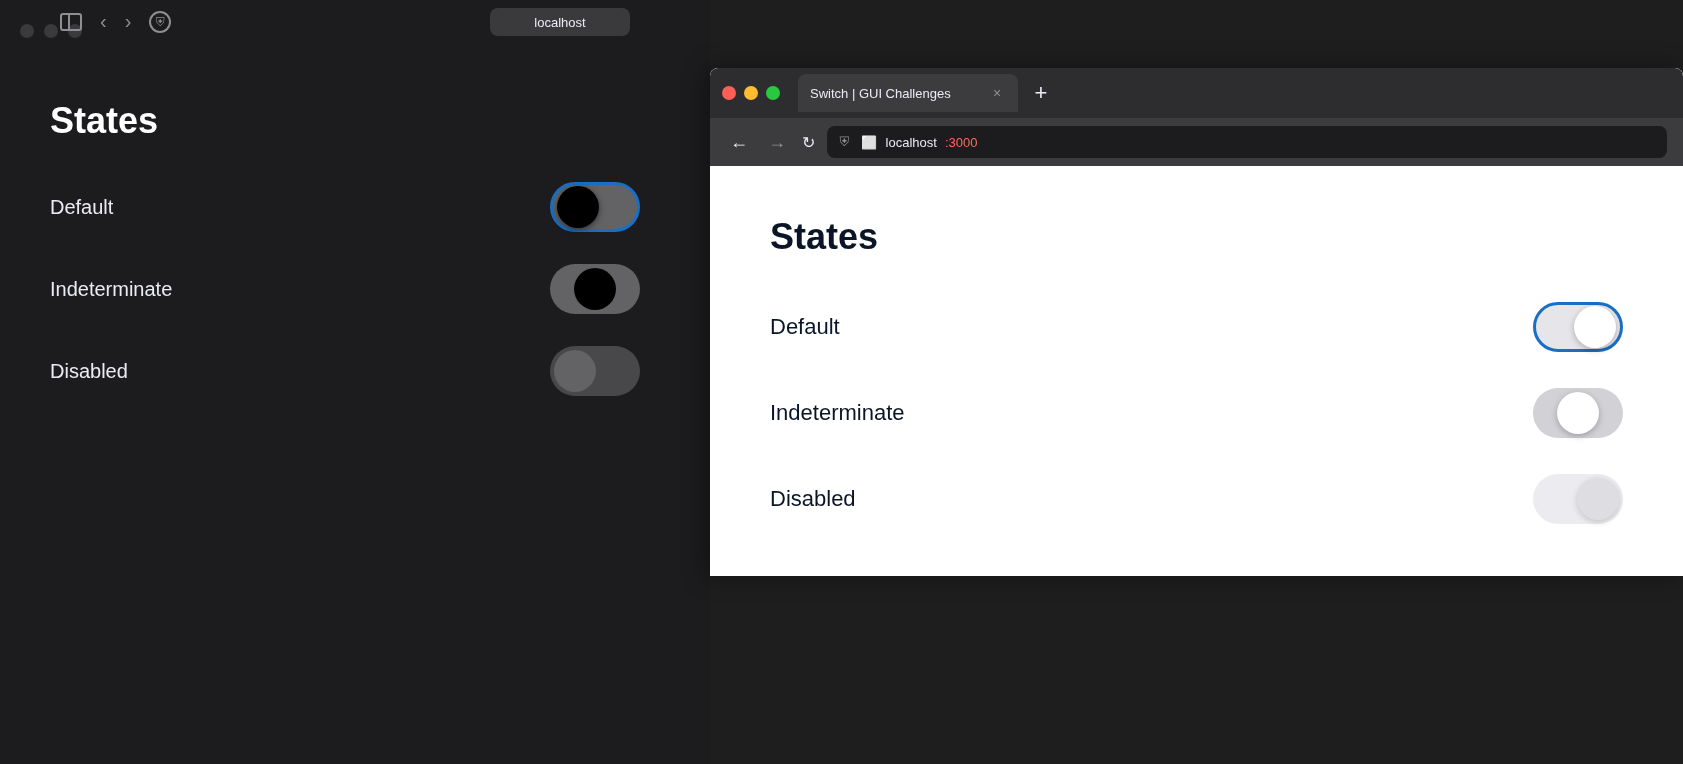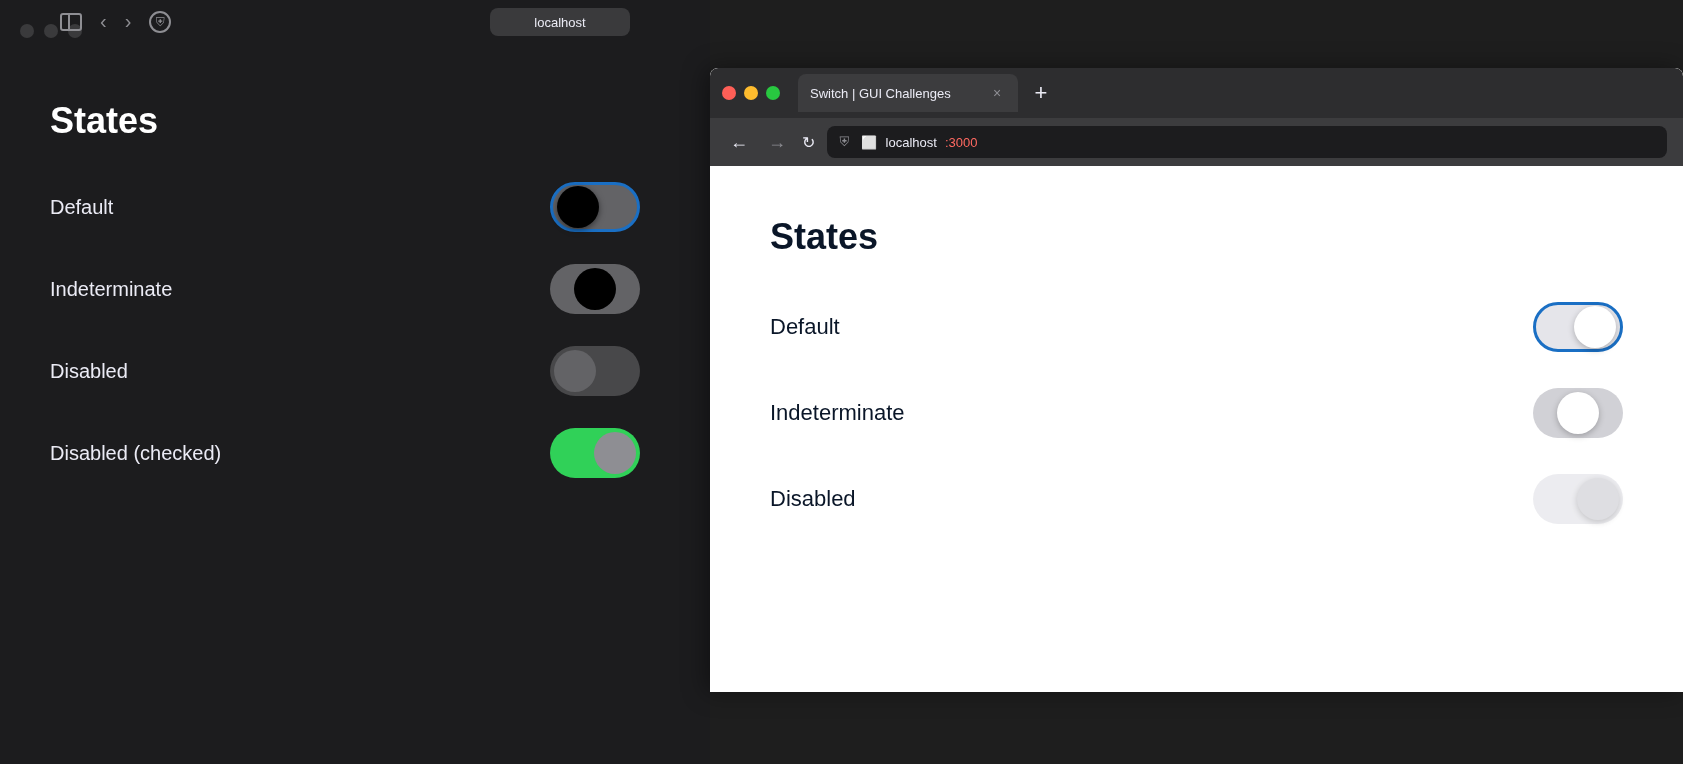--- a/index.html
+++ b/index.html
@@ -159,21 +159,21 @@
     .switch-disabled-checked-dark .knob {
       background: #8e8e93;
       left: 44px;
     }
 
     
     .browser-window {
       position: absolute;
       left: 710px; top: 68px;
       width: 973px;
-      height: 624px;
+      height: 508px;
       background: #ffffff;
       border-radius: 8px 8px 0 0;
       overflow: hidden;
       box-shadow: -4px 0 24px rgba(0,0,0,0.4);
     }
 
     
     .tab-bar {
       background: #2d2d2f;
       height: 50px;
@@ -373,26 +373,20 @@
       </div>
     </div>
 
     <div class="dark-row">
       <span class="dark-label">Disabled</span>
       <div class="switch-dark switch-disabled-dark">
         <div class="knob"></div>
       </div>
     </div>
 
-    <div class="dark-row">
-      <span class="dark-label">Disabled (checked)</span>
-      <div class="switch-dark switch-disabled-checked-dark">
-        <div class="knob"></div>
-      </div>
-    </div>
   </div>
 </div>
 
 <div class="browser-window">
 
   <div class="tab-bar">
     <div class="traffic-lights">
       <div class="tl-close"></div>
       <div class="tl-min"></div>
       <div class="tl-max"></div>

